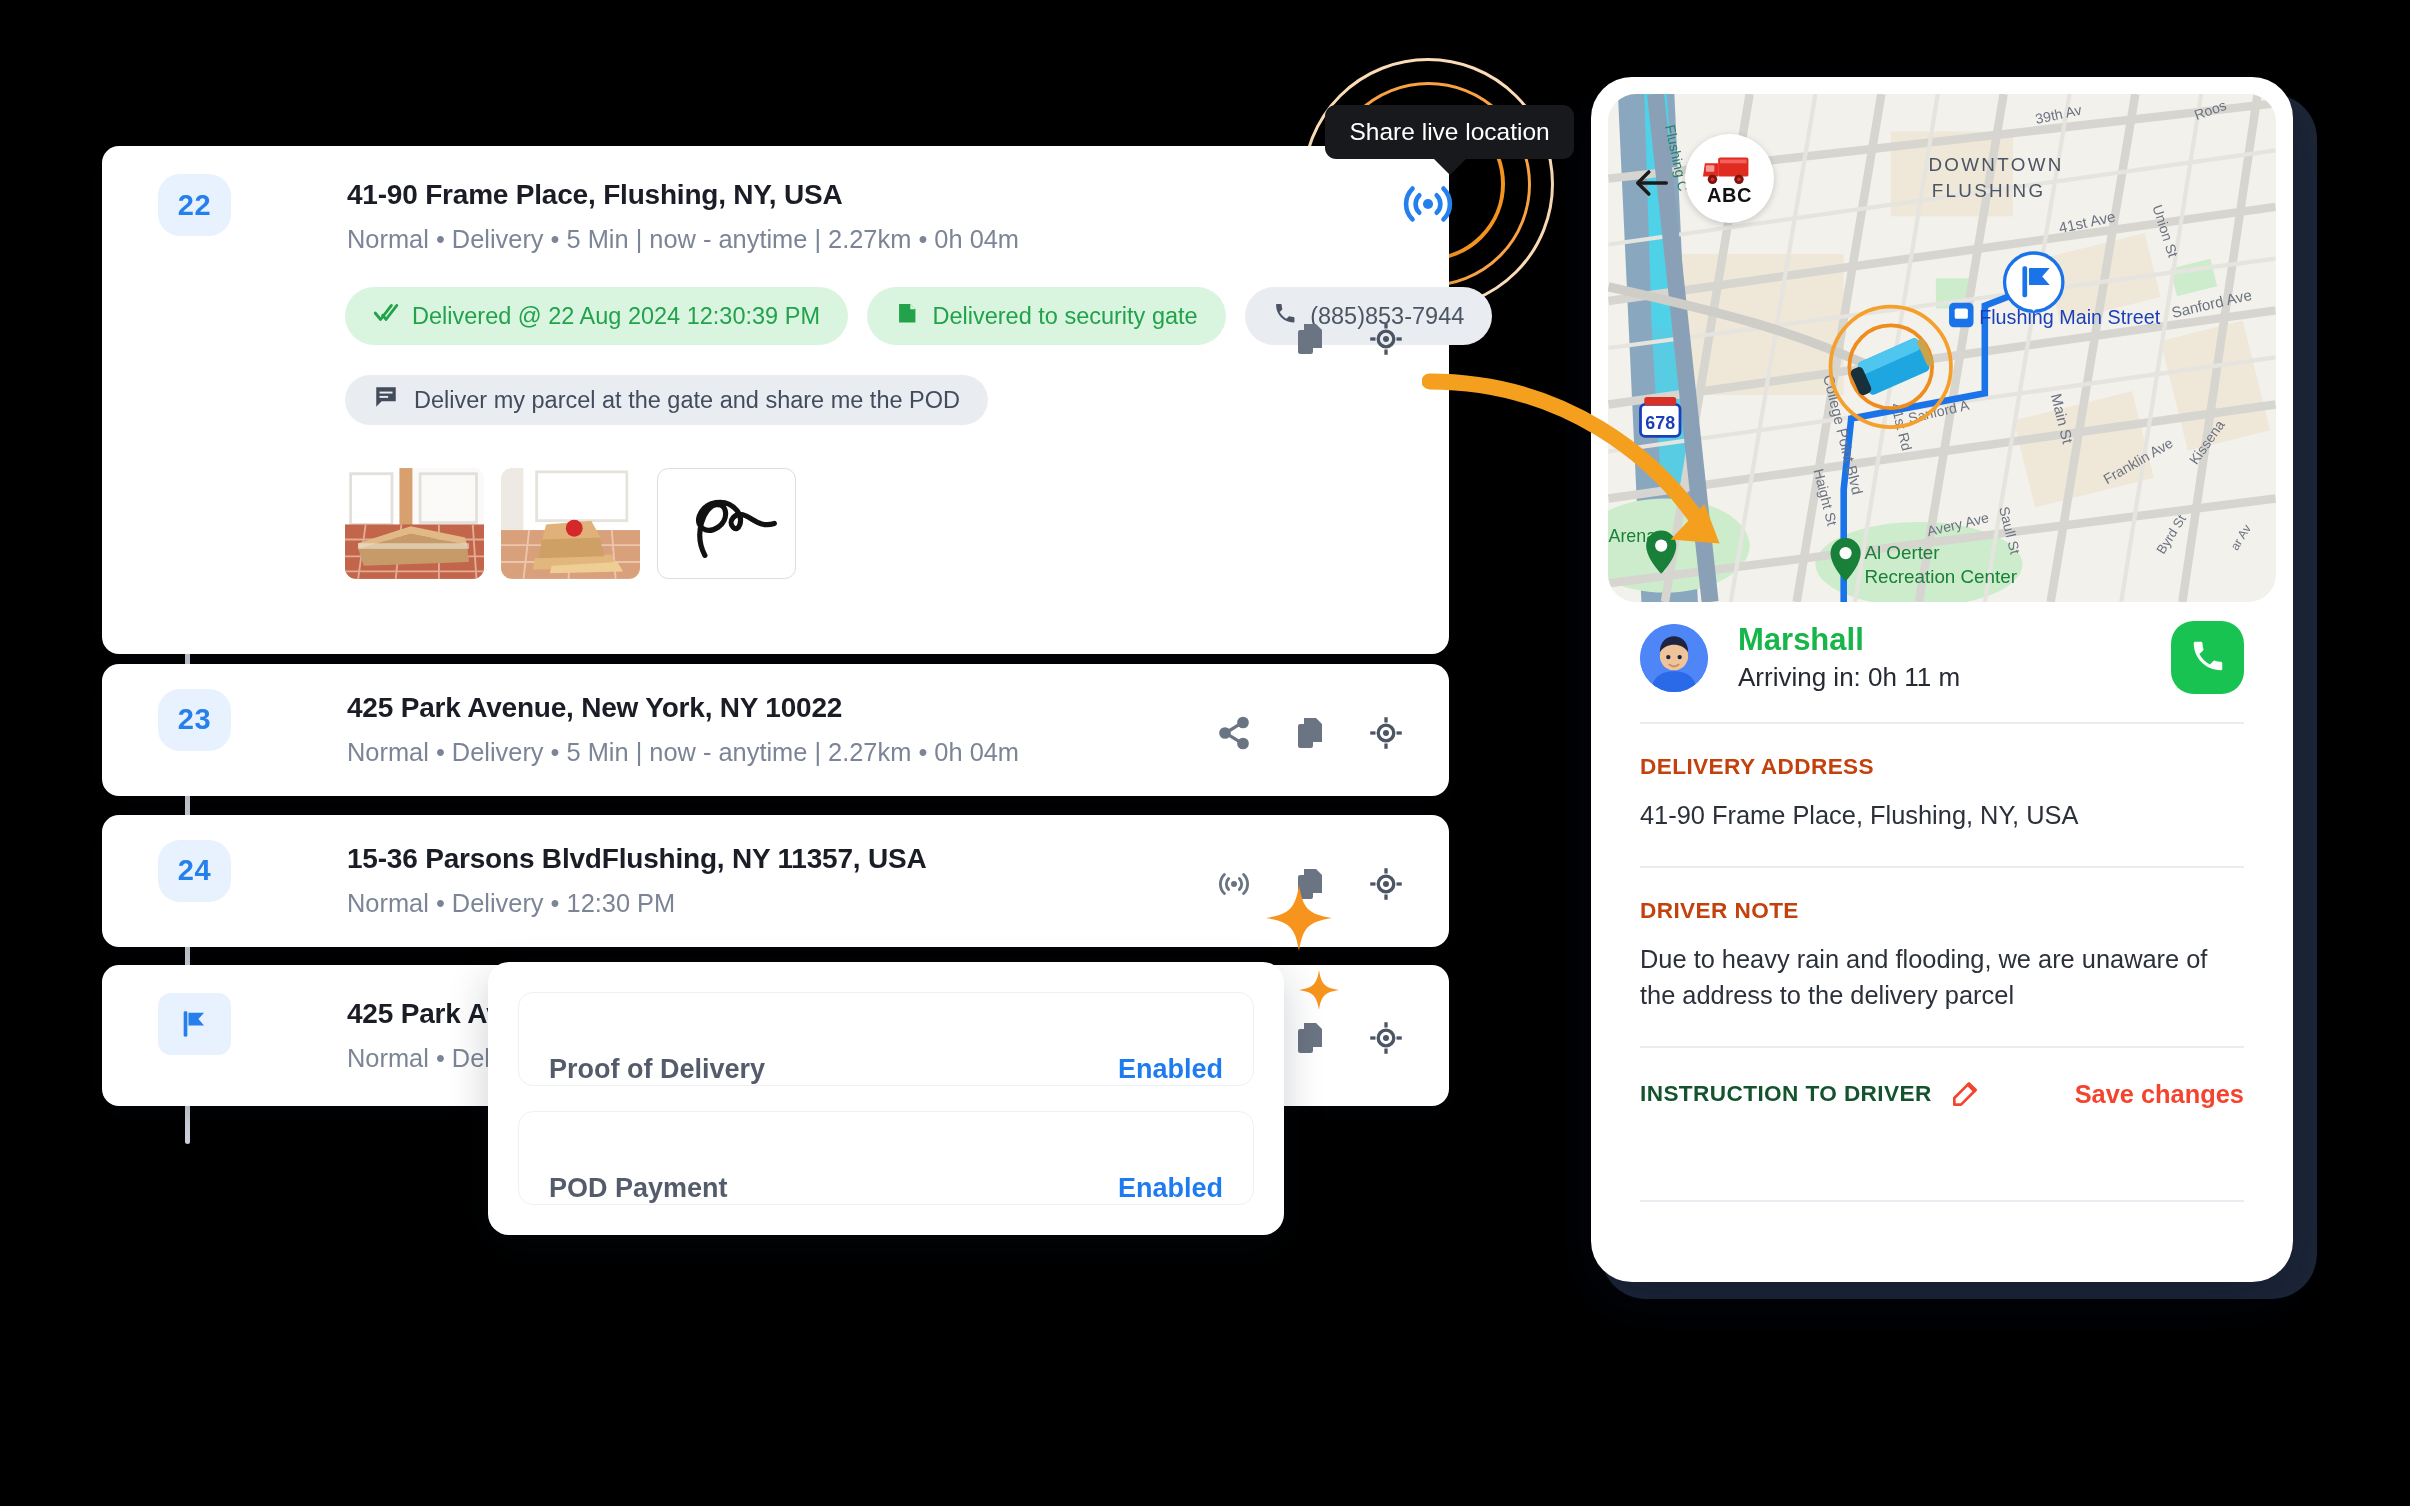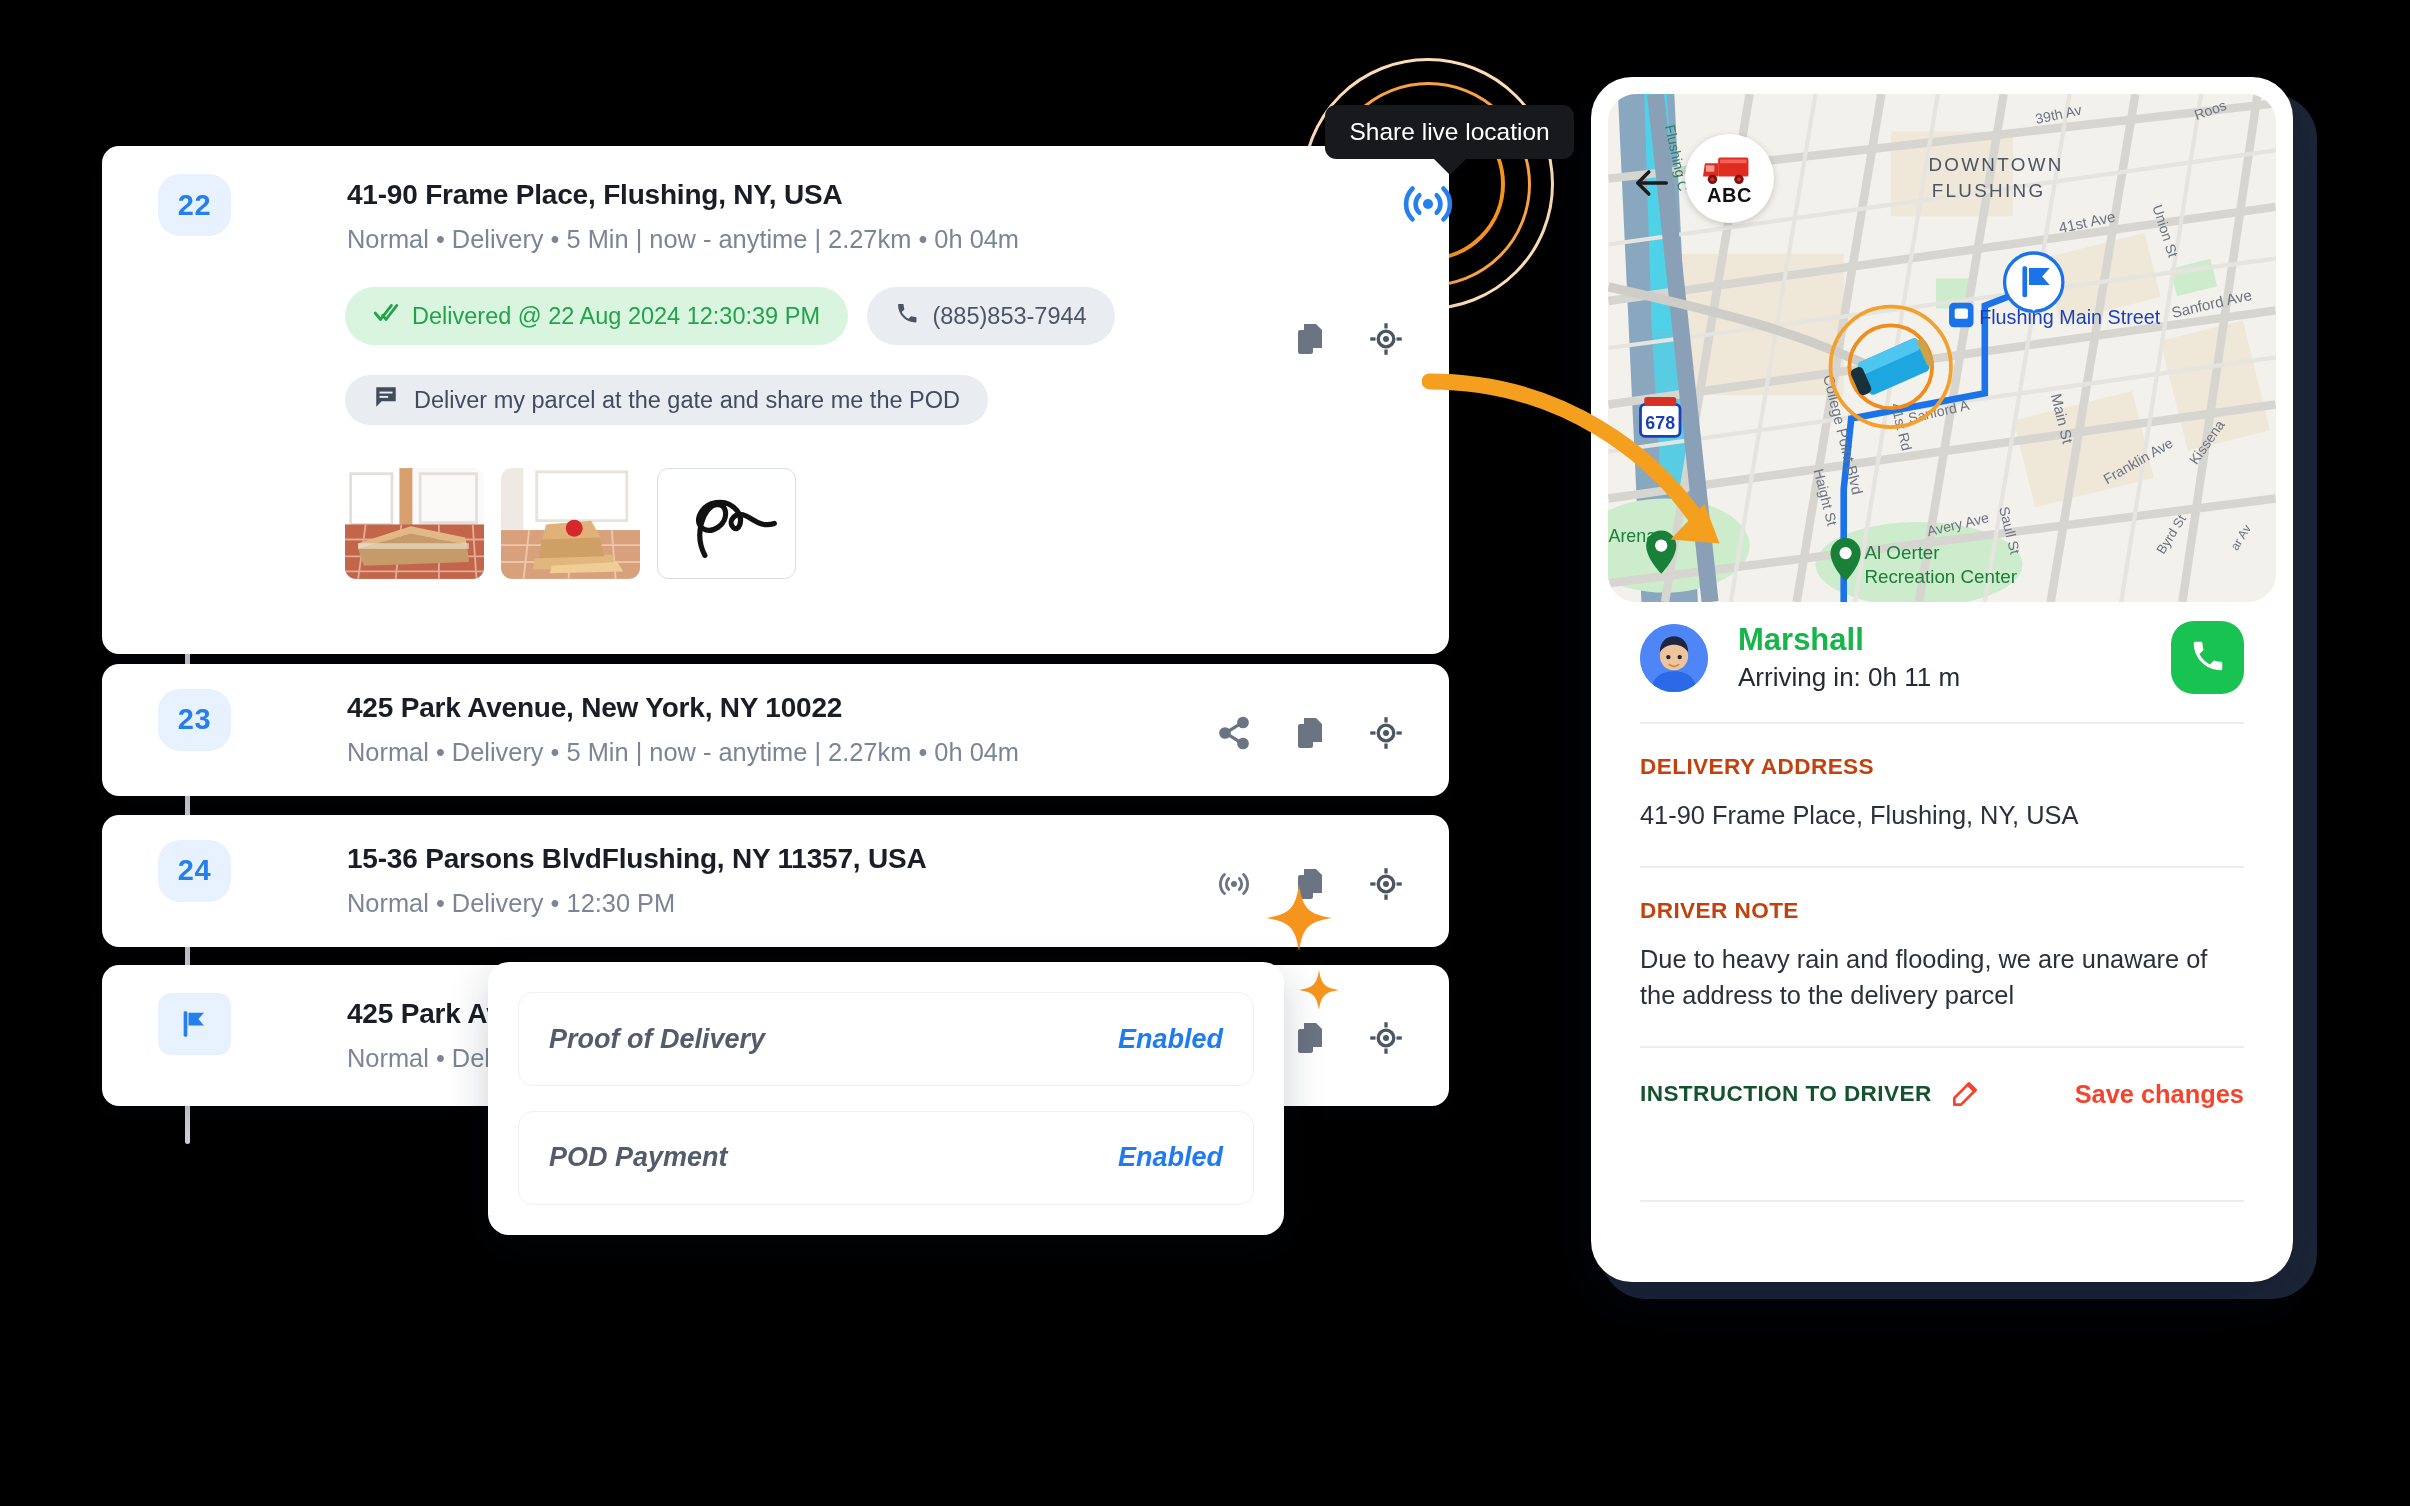--- a/index.html
+++ b/index.html
@@ -150,22 +150,22 @@
   .service-by { text-align: center; font-size: 23.5px; font-weight: 700; color: #5b6475; margin-top: 58px; }
   .service-by b { color: #f4442e; font-weight: 700; }
 
   
   .pod-popup {
     position: absolute; left: 488px; top: 962px; width: 796px;
     background: #ffffff; border-radius: 21px; padding: 30px 30px;
     box-shadow: 0 13px 41px rgba(15,23,42,.20); z-index: 35;
   }
   .pod-item {
-    display: flex; align-items: center; height: 94px;
-    border: 1.9px solid #eef0f4; border-radius: 15px; padding: 0 30px; margin-bottom: 24.5px; font-style: italic;
+    display: flex; align-items: flex-end; height: 94px;
+    border: 1.9px solid #eef0f4; border-radius: 15px; padding: 0 30px; margin-bottom: 24.5px;
   }
   .pod-item:last-child { margin-bottom: 0; }
   .pod-name { font-size: 27px; font-weight: 700; color: #545c6b; }
   .pod-status { margin-left: auto; font-size: 27px; font-weight: 700; color: #1f7cf0; }
 
   
   .arrow-decor { position: absolute; left: 1422px; top: 372px; width: 339px; height: 217px; z-index: 25; }
   .spark { position: absolute; z-index: 30; }
   #spark-a { left: 1266px; top: 885px; width: 66px; height: 66px; }
   #spark-b { left: 1299px; top: 970px; width: 40px; height: 40px; }
@@ -188,20 +188,29 @@
 
         <div class="chips">
           <div class="chip green">
             <span>
               <svg width="26" height="26" viewBox="0 0 24 24" fill="none" stroke="#22a24a" stroke-width="2.6" stroke-linecap="round" stroke-linejoin="round">
                   <polyline points="2 12 7 18 17 5"></polyline>
                   <polyline points="9 14 12 18 22 5"></polyline>
                 </svg>
             </span>
             <span>Delivered @ 22 Aug 2024 12:30:39 PM</span>
+          </div>
+          <div class="chip green">
+            <span>
+              <svg width="24.5" height="24.5" viewBox="0 0 24 24">
+                  <path d="M4 3h11l5 5v13H4z" fill="#22a24a"></path>
+                  <path d="M15 3v5h5" fill="#d9f5e0"></path>
+                </svg>
+            </span>
+            <span>Delivered to security gate</span>
           </div>
           <div class="chip grey">
             <span>
               <svg width="24.5" height="24.5" viewBox="0 0 24 24" fill="#4b5563">
                   <path d="M6.6 10.8c1.4 2.8 3.8 5.1 6.6 6.6l2.2-2.2c.3-.3.7-.4 1-.2 1.1.4 2.3.6 3.6.6.6 0 1 .4 1 1V20c0 .6-.4 1-1 1C10.6 21 3 13.4 3 4c0-.6.4-1 1-1h3.5c.6 0 1 .4 1 1 0 1.2.2 2.4.6 3.6.1.4 0 .8-.2 1l-2.3 2.2z"></path>
                 </svg>
             </span>
             <span>(885)853-7944</span>
           </div>
         </div>

